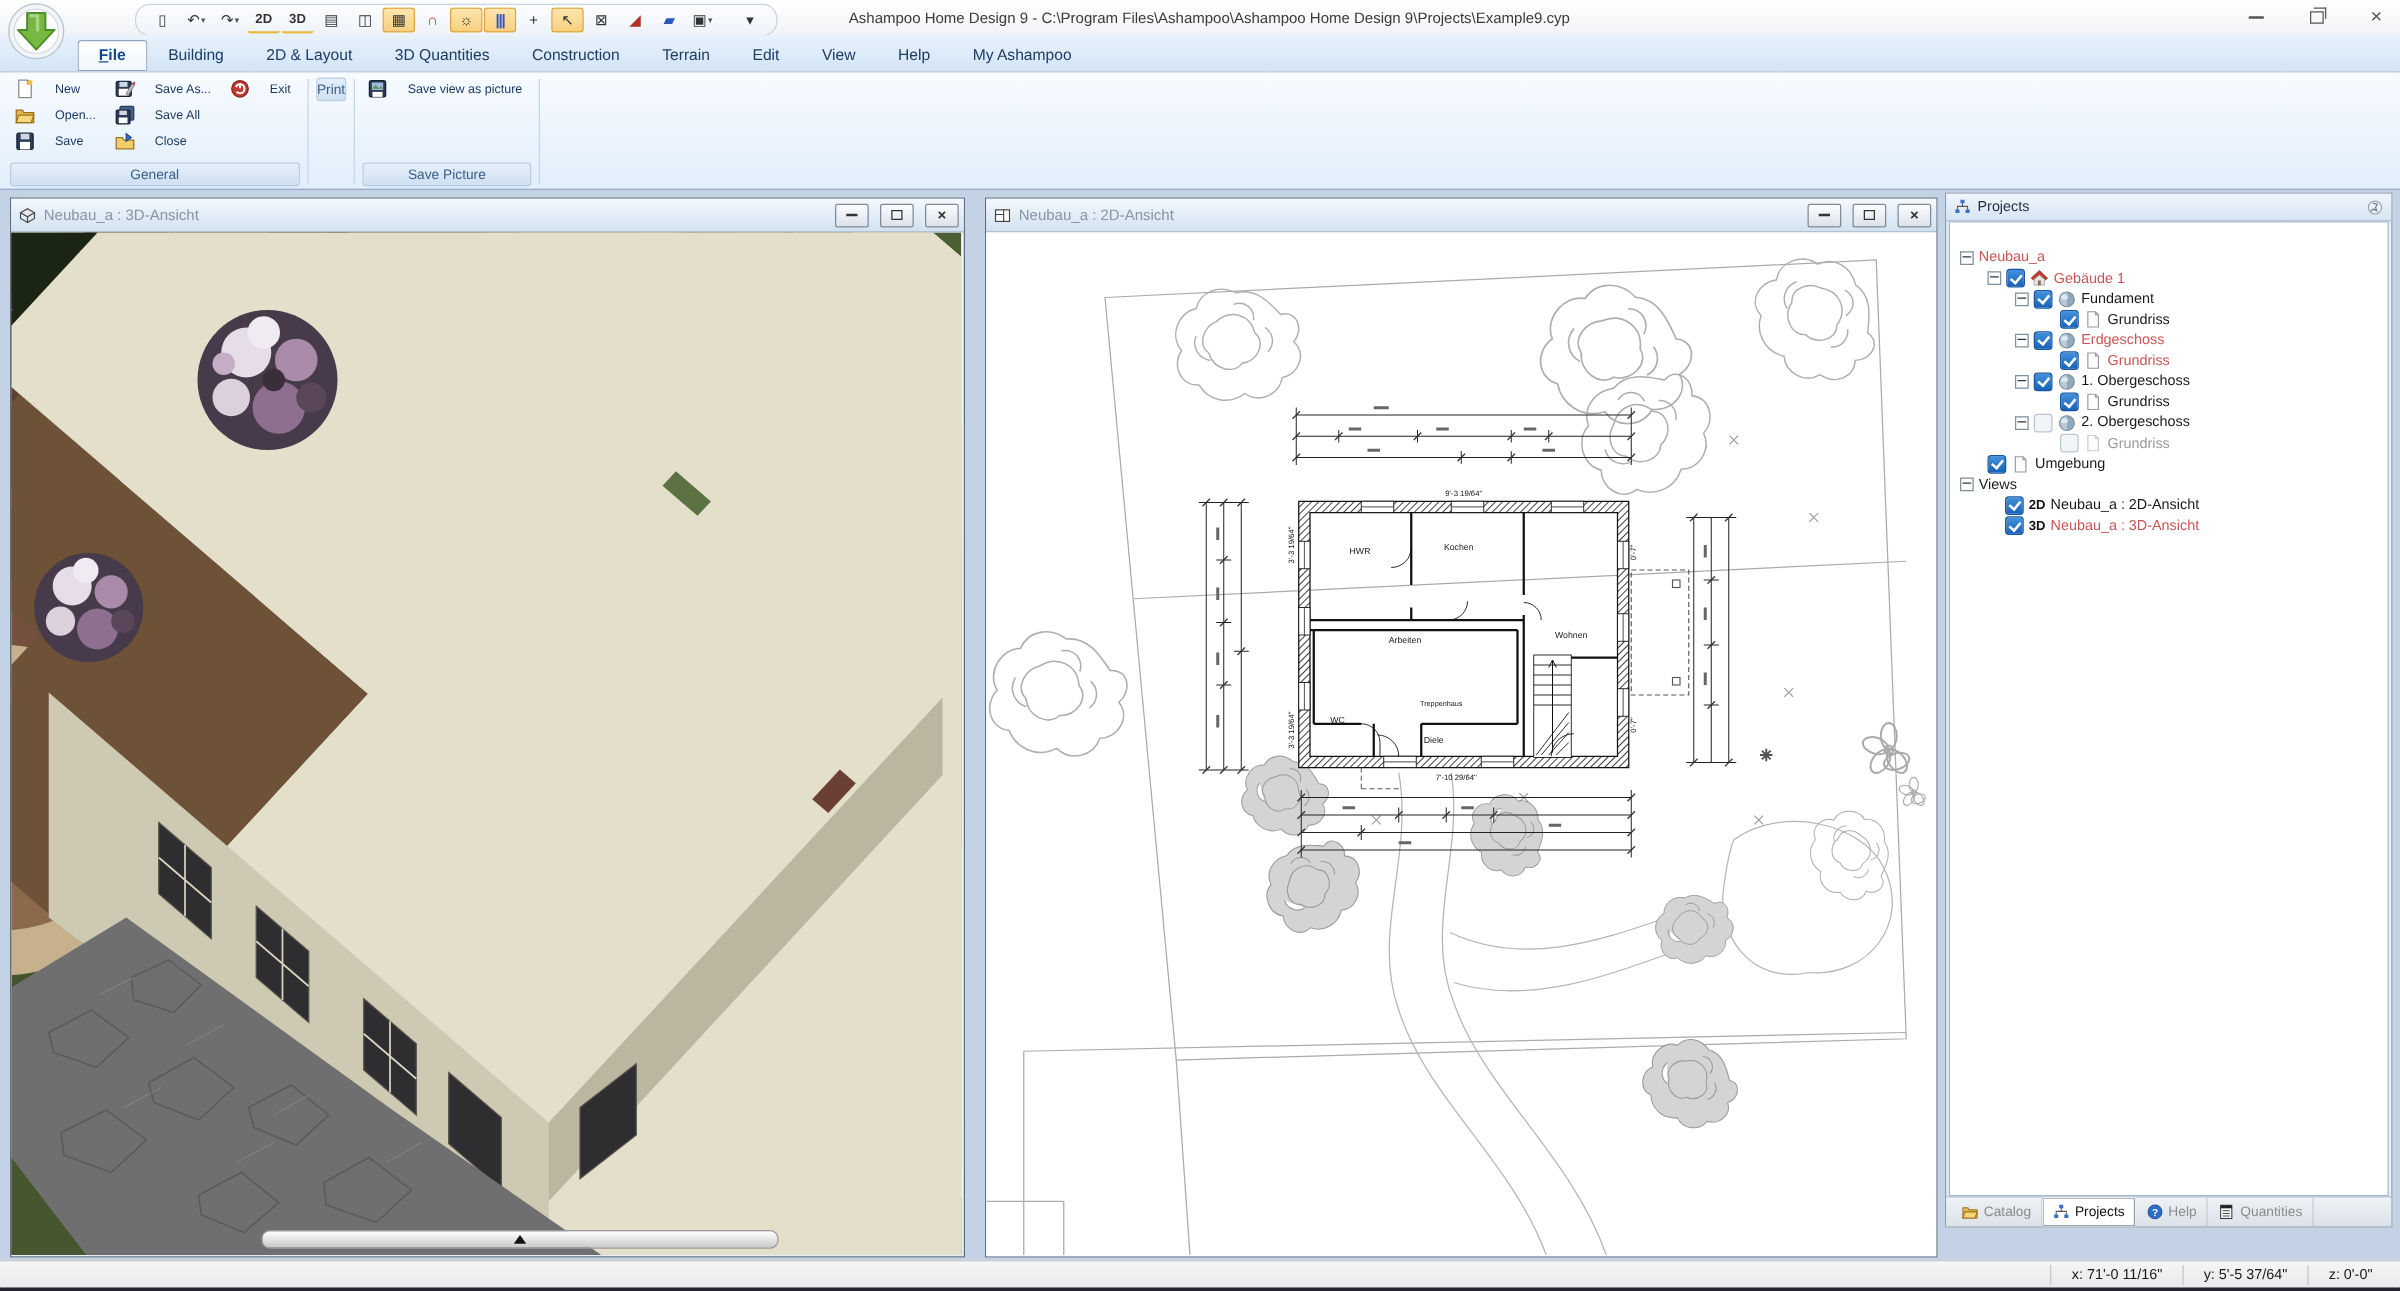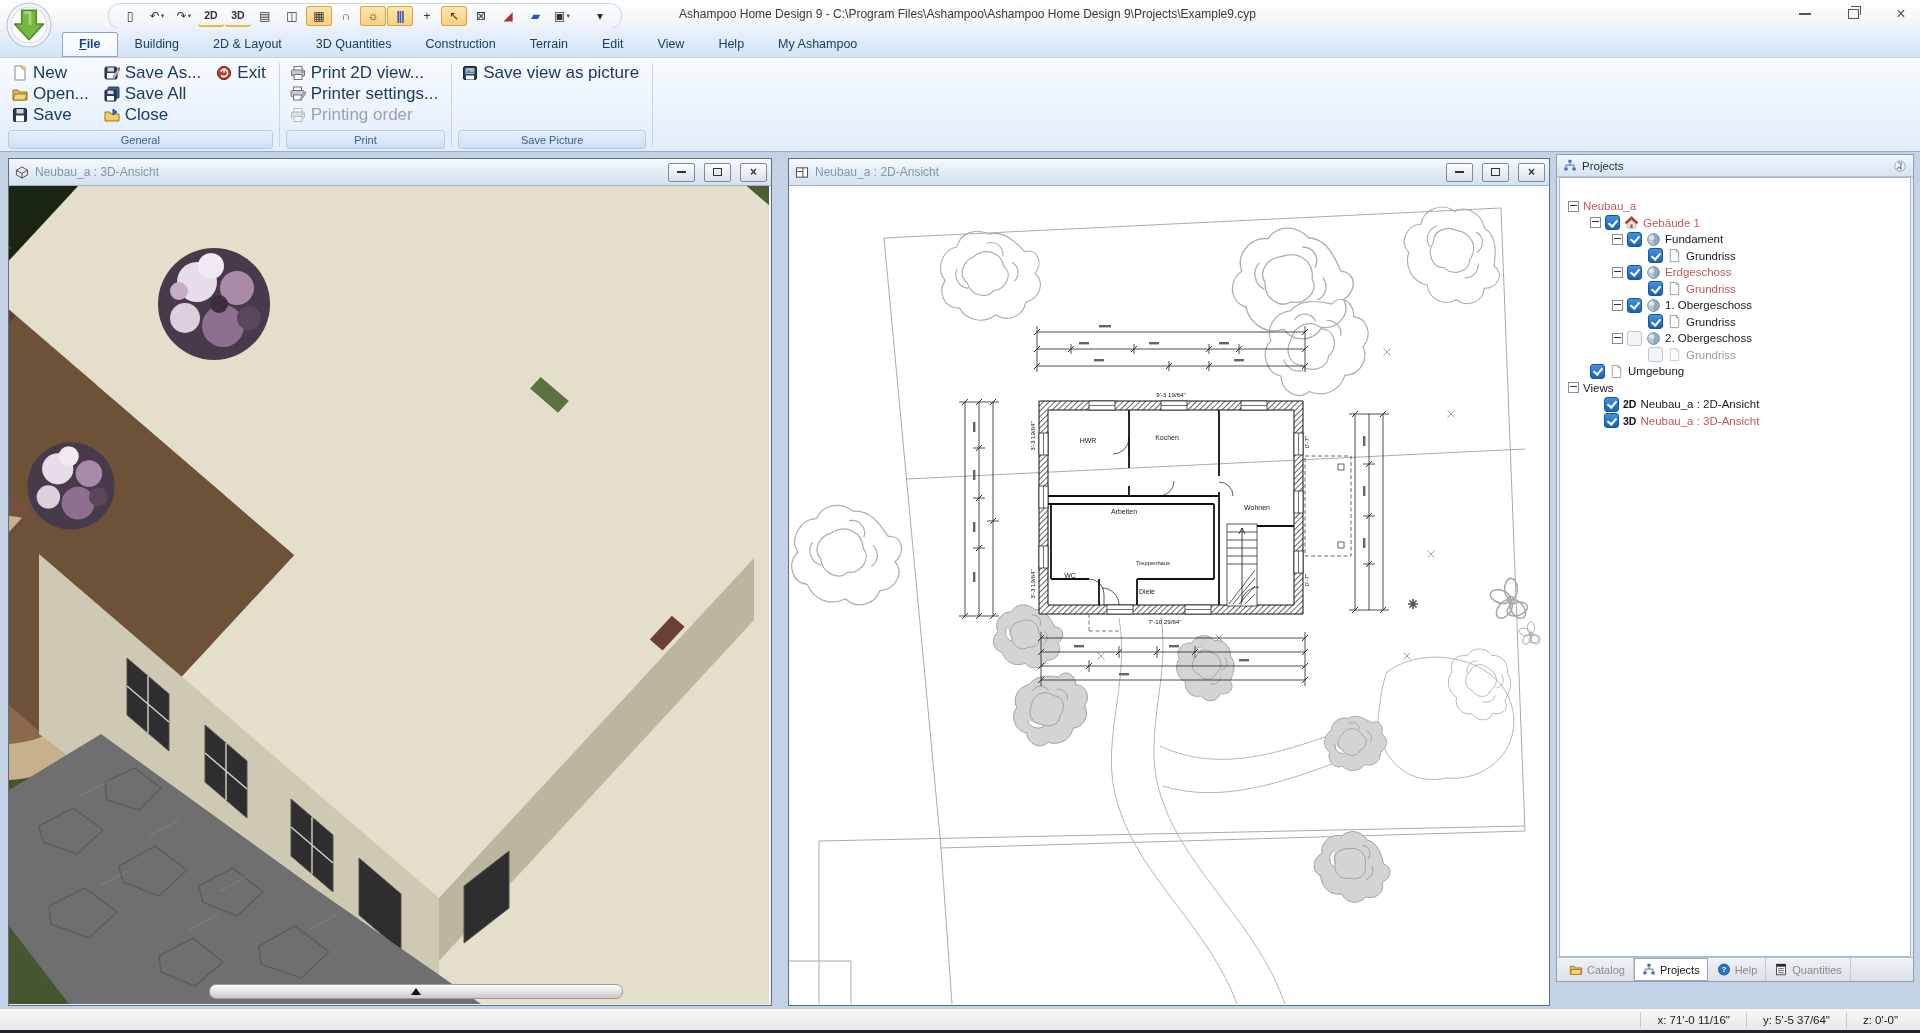--- a/index.html
+++ b/index.html
@@ -38,21 +38,21 @@
   .mtab.active::first-letter{text-decoration:underline;}
   
   .ribbon{position:absolute;left:0;top:58px;width:100%;height:94px;
     background:linear-gradient(#f7fbff,#e2eefb);border-bottom:1px solid #97accc;
     display:flex;align-items:stretch;padding:3px 0 2px 4px;box-sizing:border-box;}
   .rgroup{display:flex;flex-direction:column;padding:0 4px;}
   .rgsep{width:1px;background:#c6d6ea;margin:2px 2px;}
   .ritems{flex:1;display:flex;align-items:flex-start;}
   .gcols{display:grid;grid-auto-flow:column;grid-template-rows:repeat(3,21px);column-gap:4px;}
   .gcol1{display:grid;grid-template-rows:repeat(3,21px);}
-  .ritem{display:flex;align-items:center;gap:5px;font-size:17px;color:#1c3a62;
+  .ritem{display:flex;align-items:center;gap:16px;font-size:10px;color:#1c3a62;
     padding:2px 7px 2px 4px;border-radius:3px;cursor:pointer;white-space:nowrap;}
   .ritem.disabled{color:#9aa2ab;cursor:default;}
   .ritem.disabled svg{opacity:.45;filter:grayscale(1);}
   .ric{width:16px;height:16px;flex:none;}
   .rlabel{height:17px;margin-top:1px;background:linear-gradient(#e6effb,#cfe0f2);
     border:1px solid #b9cde3;border-radius:3px;display:flex;align-items:center;justify-content:center;
     font-size:11px;color:#3c5e86;}
   
   .workspace{position:absolute;left:0;top:152px;width:1920px;height:856px;background:#c3d2e5;}
   .mdi{position:absolute;top:6px;height:846px;background:#fff;border:1px solid #5f6e80;
@@ -360,40 +360,20 @@
             <svg class="ric">
               <use href="#ic-exit"></use>
             </svg>
             <span>Exit</span>
           </div>
       </div>
       <div class="rlabel">General</div>
     </div>
     <div class="rgsep"></div>
     <div class="rgroup">
-      <div class="ritems gcol1">
-        <div class="ritem">
-            <svg class="ric">
-              <use href="#ic-printer"></use>
-            </svg>
-            <span>Print 2D view...</span>
-          </div>
-        <div class="ritem">
-            <svg class="ric">
-              <use href="#ic-printer-pen"></use>
-            </svg>
-            <span>Printer settings...</span>
-          </div>
-        <div class="ritem disabled">
-            <svg class="ric">
-              <use href="#ic-printer"></use>
-            </svg>
-            <span>Printing order</span>
-          </div>
-      </div>
       <div class="rlabel">Print</div>
     </div>
     <div class="rgsep"></div>
     <div class="rgroup">
       <div class="ritems gcol1">
         <div class="ritem">
             <svg class="ric">
               <use href="#ic-picture"></use>
             </svg>
             <span>Save view as picture</span>

